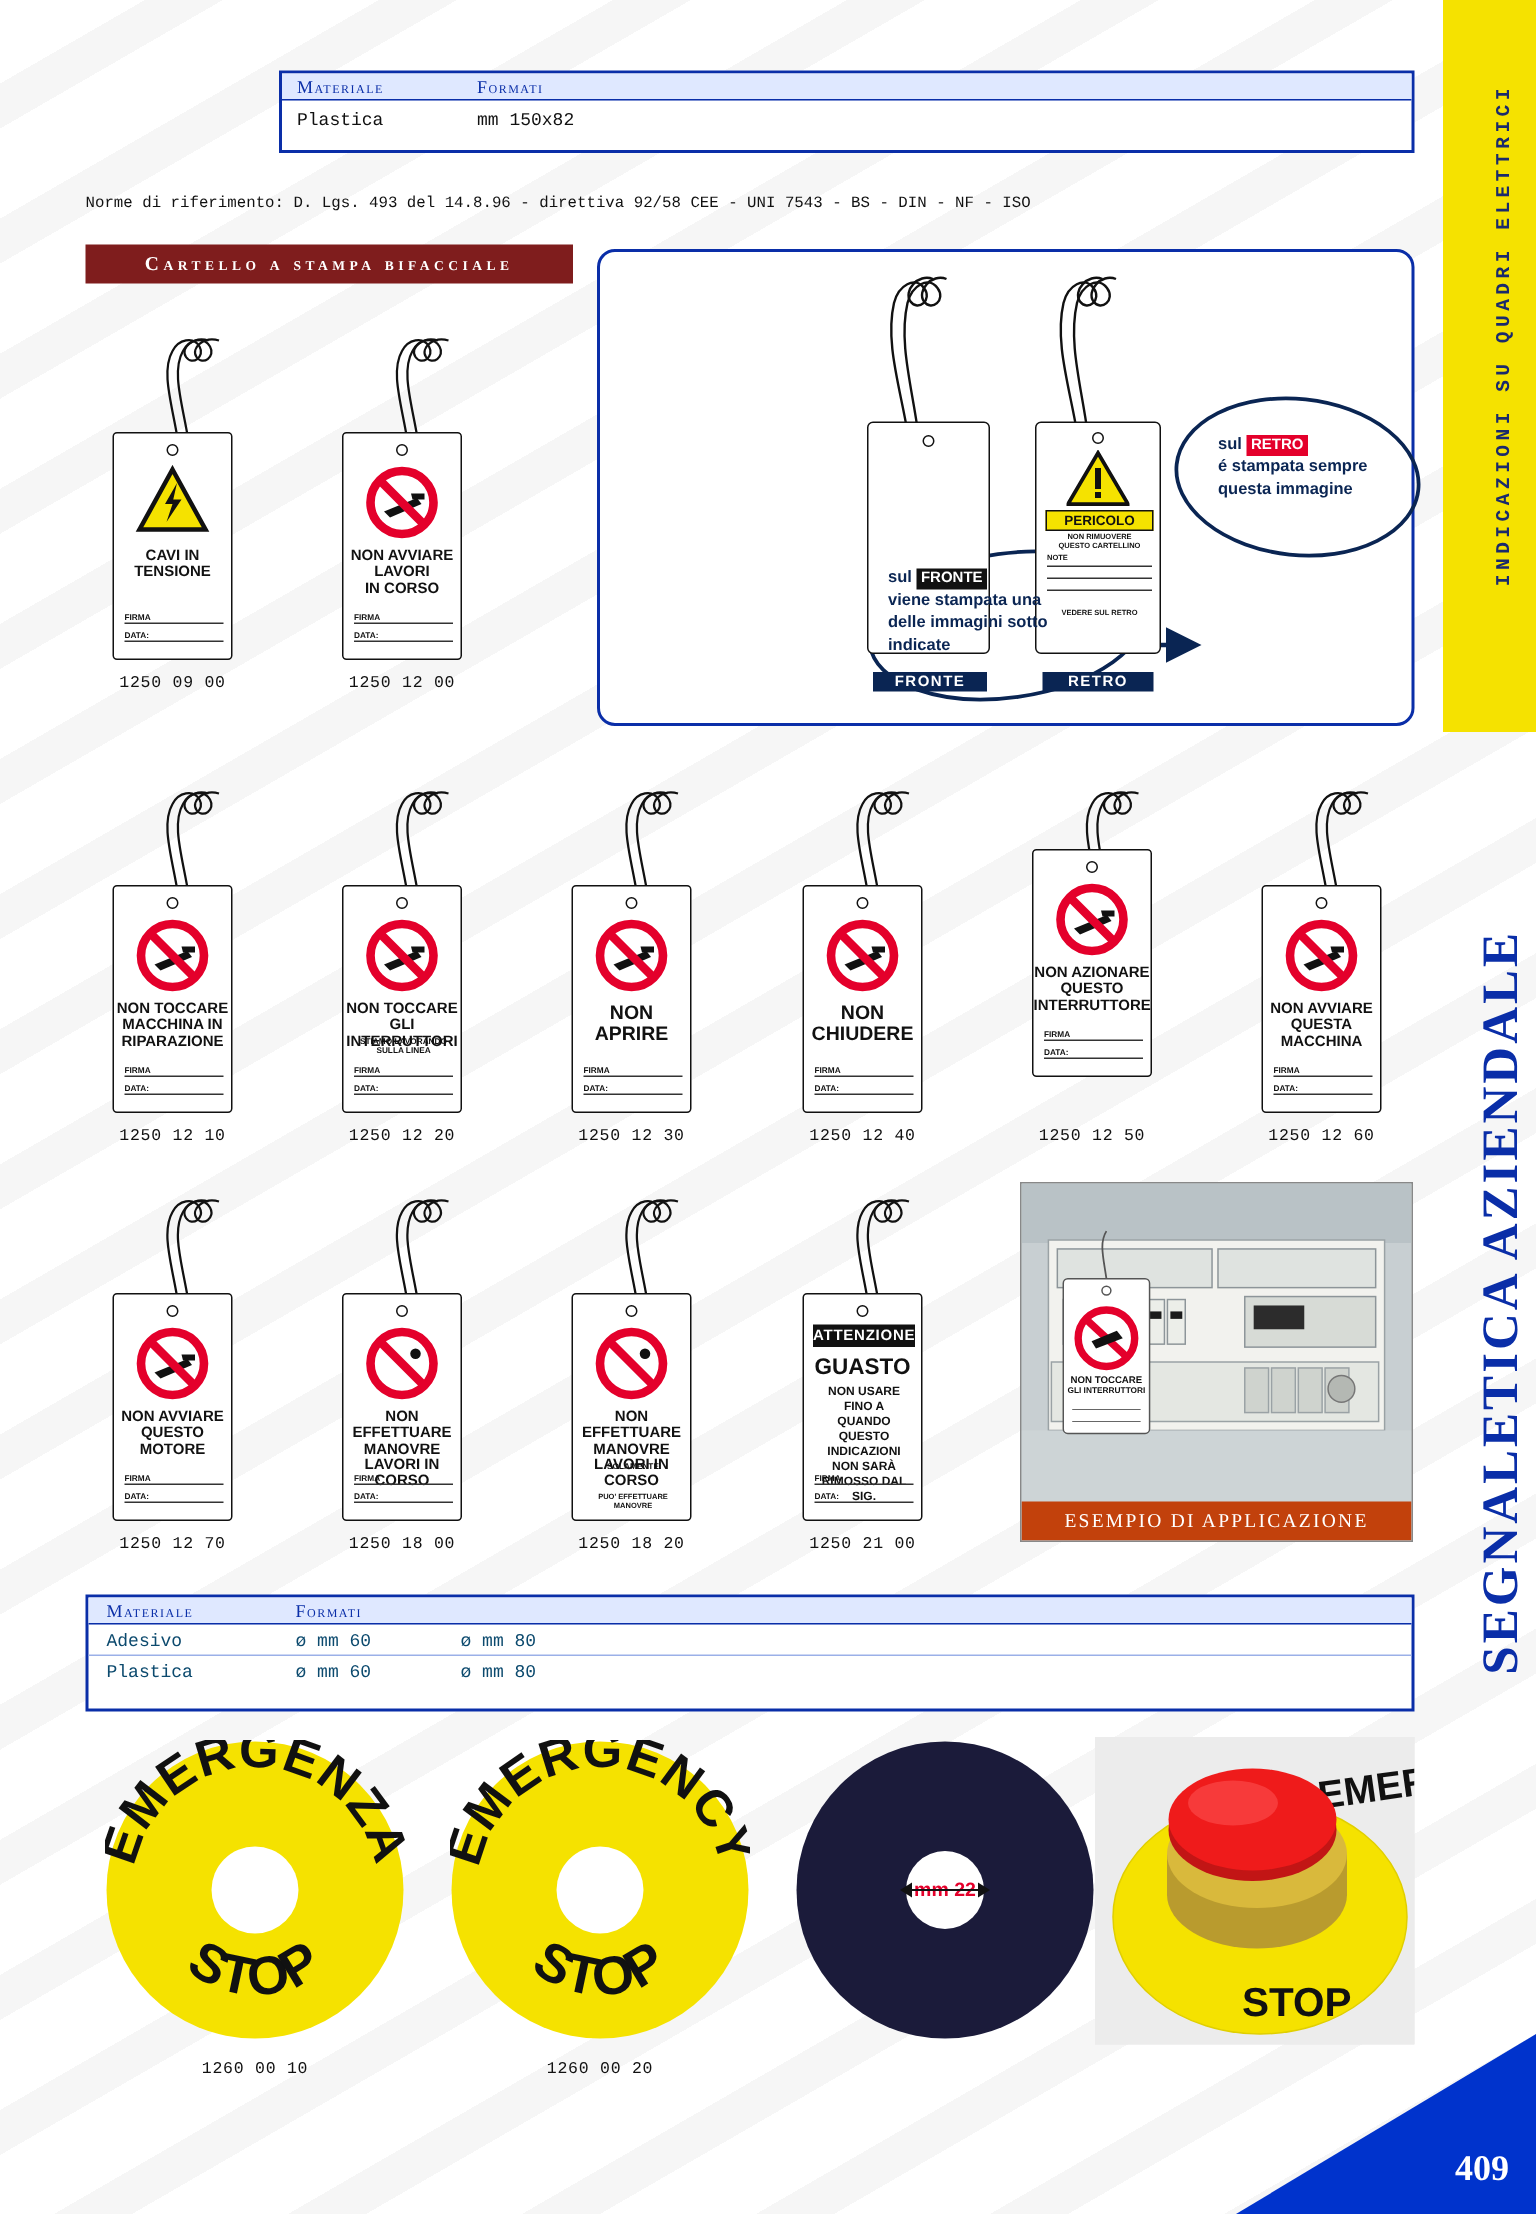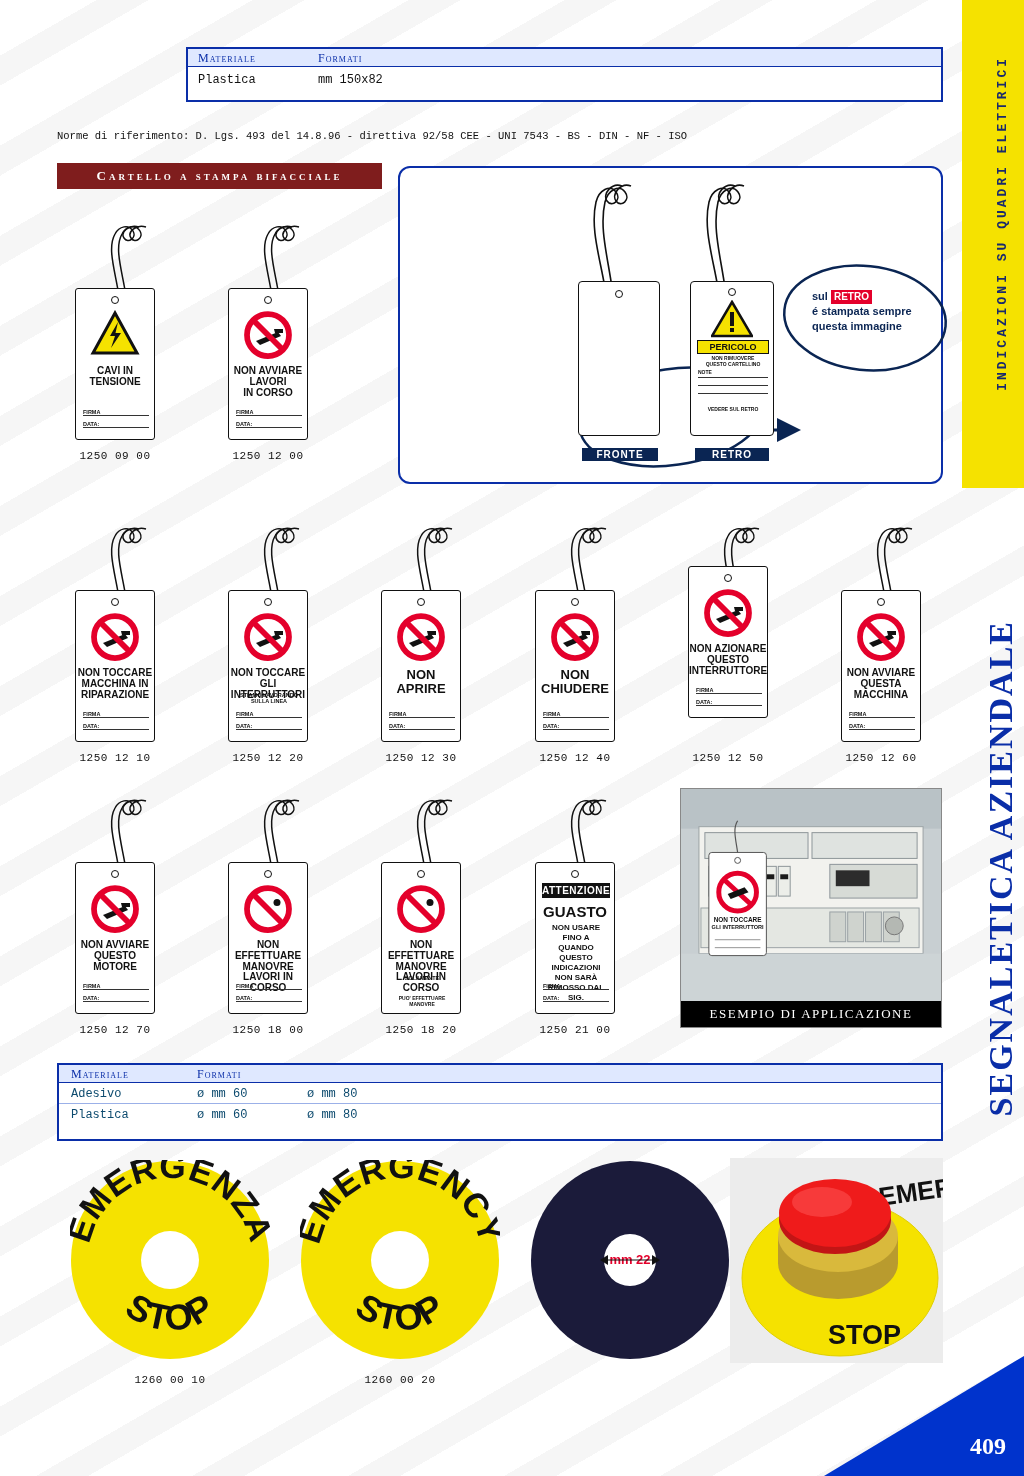--- a/index.html
+++ b/index.html
@@ -154,21 +154,21 @@
     font-variant:small-caps; letter-spacing:1px;
   }
 
   
   .photo-app {
     position:absolute; left:680px; top:788px; width:262px; height:240px;
     background:#cfd6d8; border:1px solid #888; overflow:hidden;
   }
   .photo-cap {
     position:absolute; left:0; bottom:0; width:100%; height:26px;
-    background:#000000; color:#ffffff;
+    background:#c2410c; color:#ffffff;
     font-family:"Liberation Serif", serif; font-size:13px;
     text-align:center; line-height:26px; letter-spacing:1.5px;
   }
   .photo-btn {
     position:absolute; left:730px; top:1158px; width:213px; height:205px;
     background:#e6e6e6; overflow:hidden;
   }
 
   .cal-text {
     position:absolute;
@@ -264,20 +264,25 @@
       <div style="position:absolute;left:4px;top:73px;width:76px;text-align:center;font-size:5px;font-weight:bold;color:#111;">NON RIMUOVERE</div>
       <div style="position:absolute;left:4px;top:79px;width:76px;text-align:center;font-size:5px;font-weight:bold;color:#111;">QUESTO CARTELLINO</div>
       <div style="position:absolute;left:7px;top:87px;font-size:5px;font-weight:bold;color:#111;">NOTE</div>
       <div style="position:absolute;left:7px;top:95px;width:70px;border-bottom:0.7px solid #333;"></div>
       <div style="position:absolute;left:7px;top:103px;width:70px;border-bottom:0.7px solid #333;"></div>
       <div style="position:absolute;left:7px;top:111px;width:70px;border-bottom:0.7px solid #333;"></div>
       <div style="position:absolute;left:4px;top:124px;width:76px;text-align:center;font-size:5px;font-weight:bold;color:#111;">VEDERE SUL RETRO</div>
     </div>
     <div class="fronte-retro-lbl" style="left:295px;top:280px;width:74px;">RETRO</div>
 
+    <div class="cal-text" style="left:192px;top:210px;width:115px;">
+      <span>sul</span>
+      <span class="badge-black">FRONTE</span><br>
+      <span>viene stampata una delle immagini sotto indicate</span>
+    </div>
 
     <div class="cal-text" style="left:412px;top:121px;width:120px;">
       <span>sul</span>
       <span class="badge-red">RETRO</span><br>
       <span>é stampata sempre questa immagine</span>
     </div>
   </div>
 
   <div id="tag-layer">
       <div class="tag" style="left: 75px; top: 288px; width: 80px; height: 152px;">

